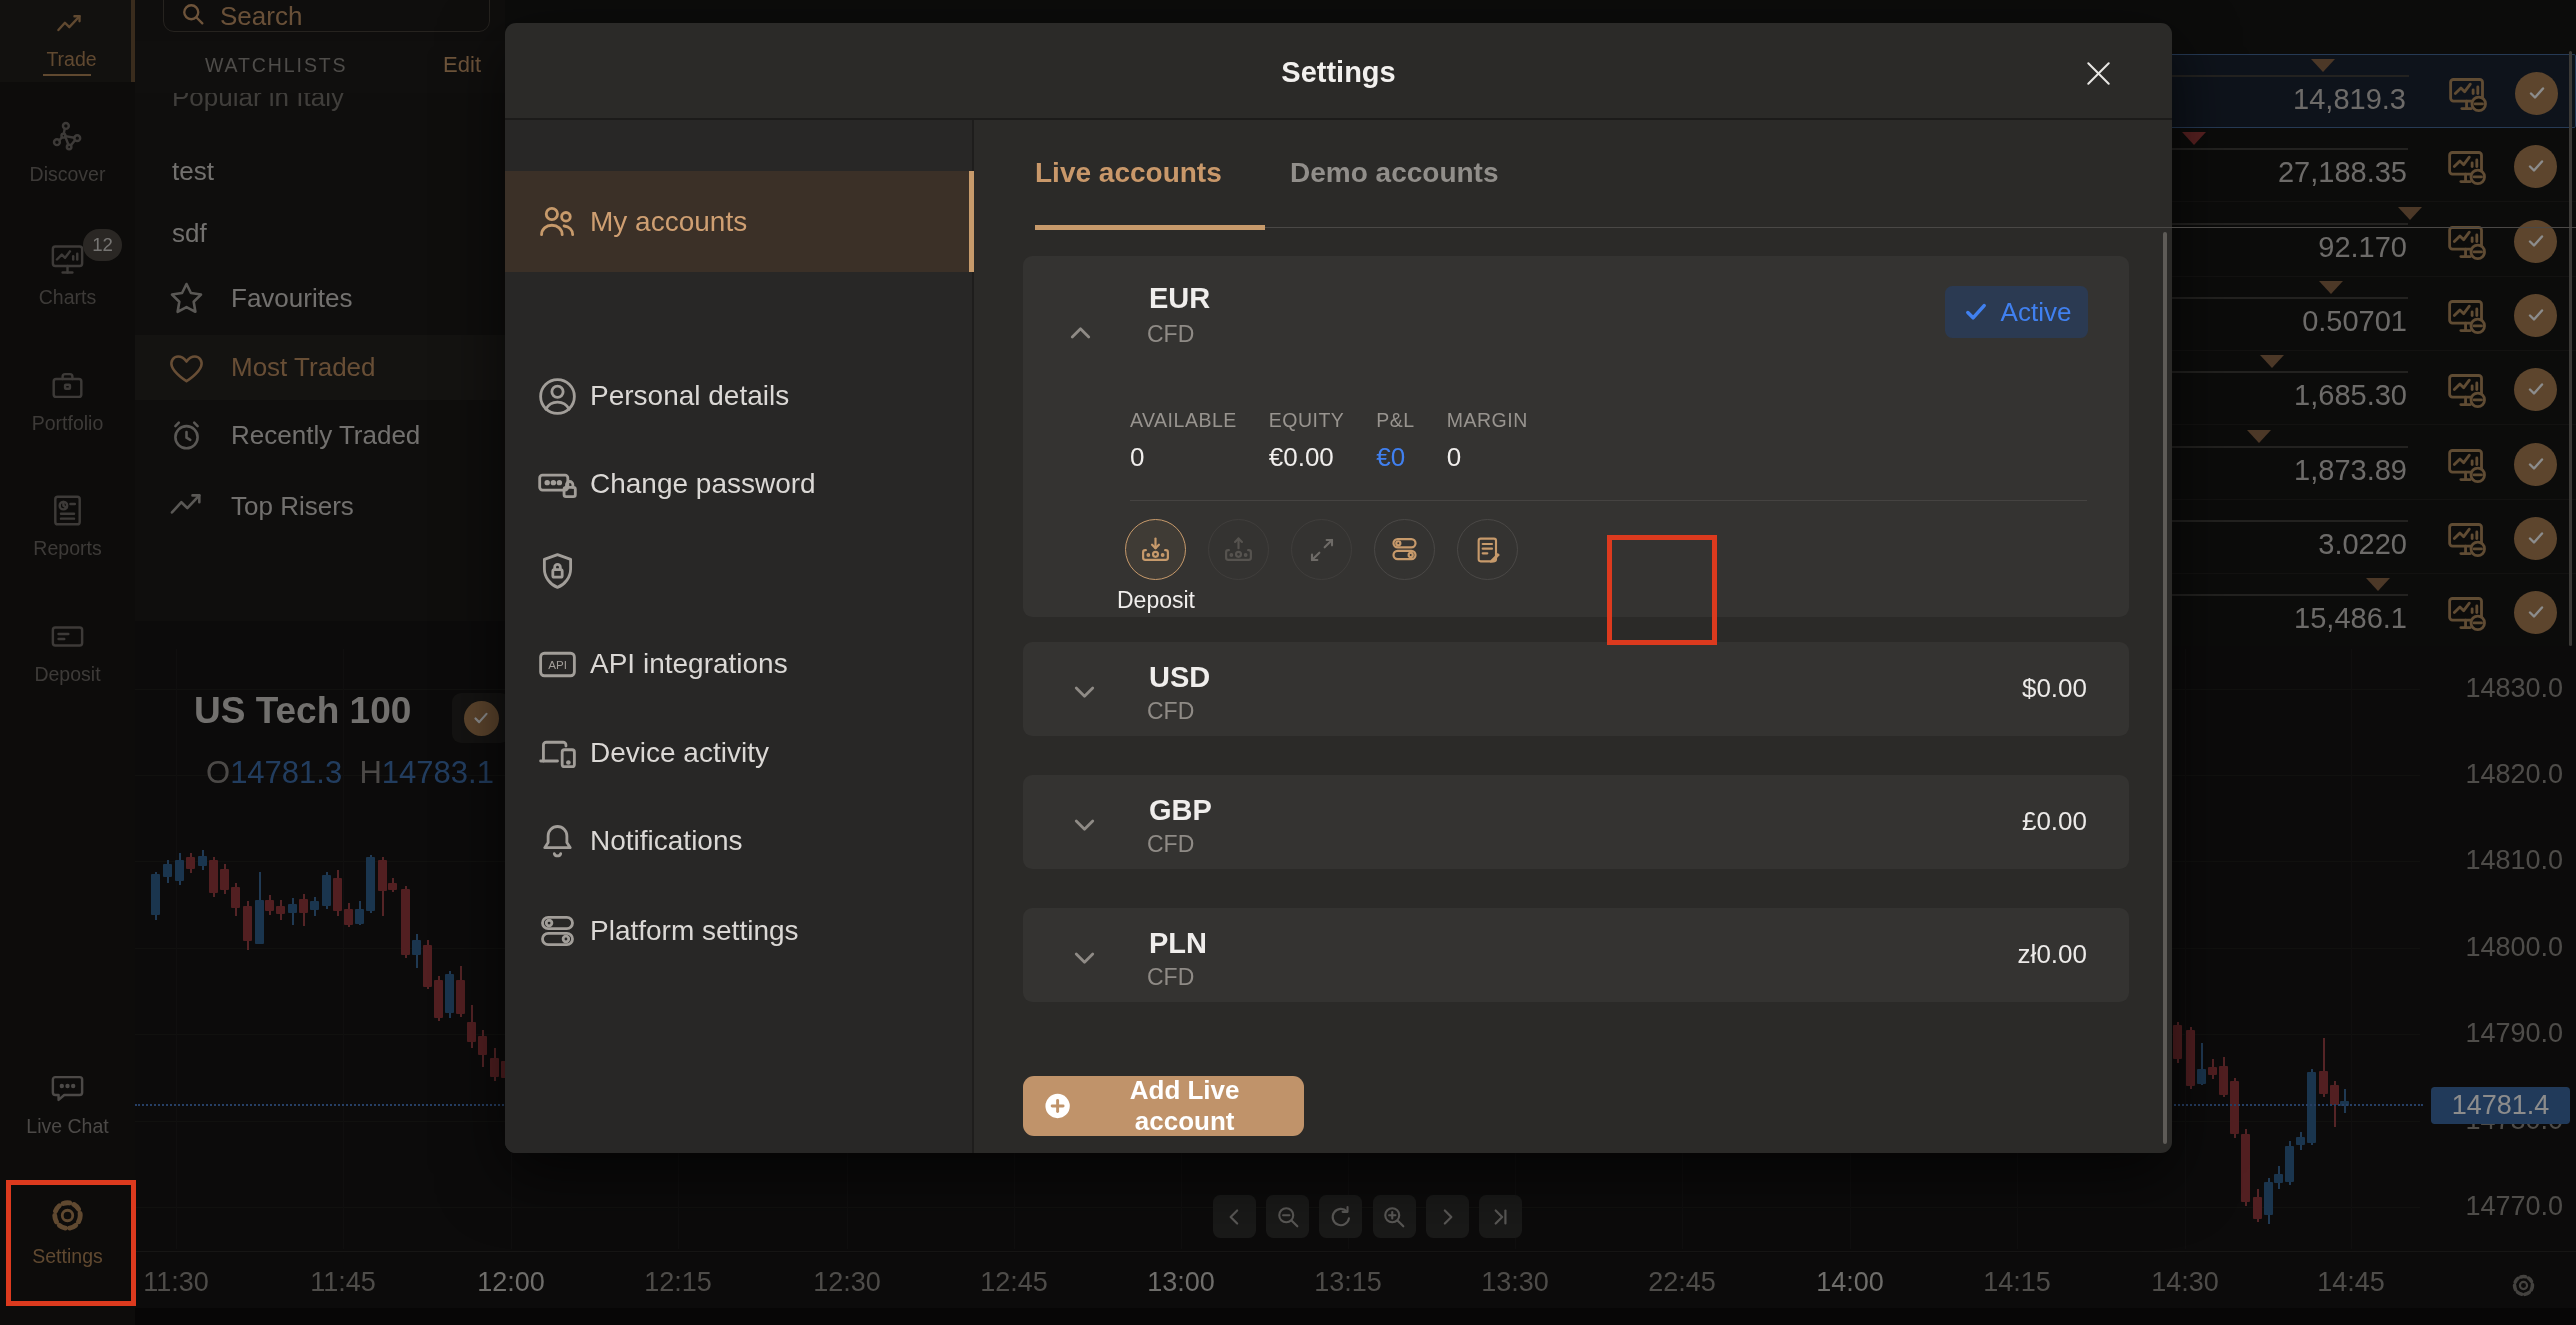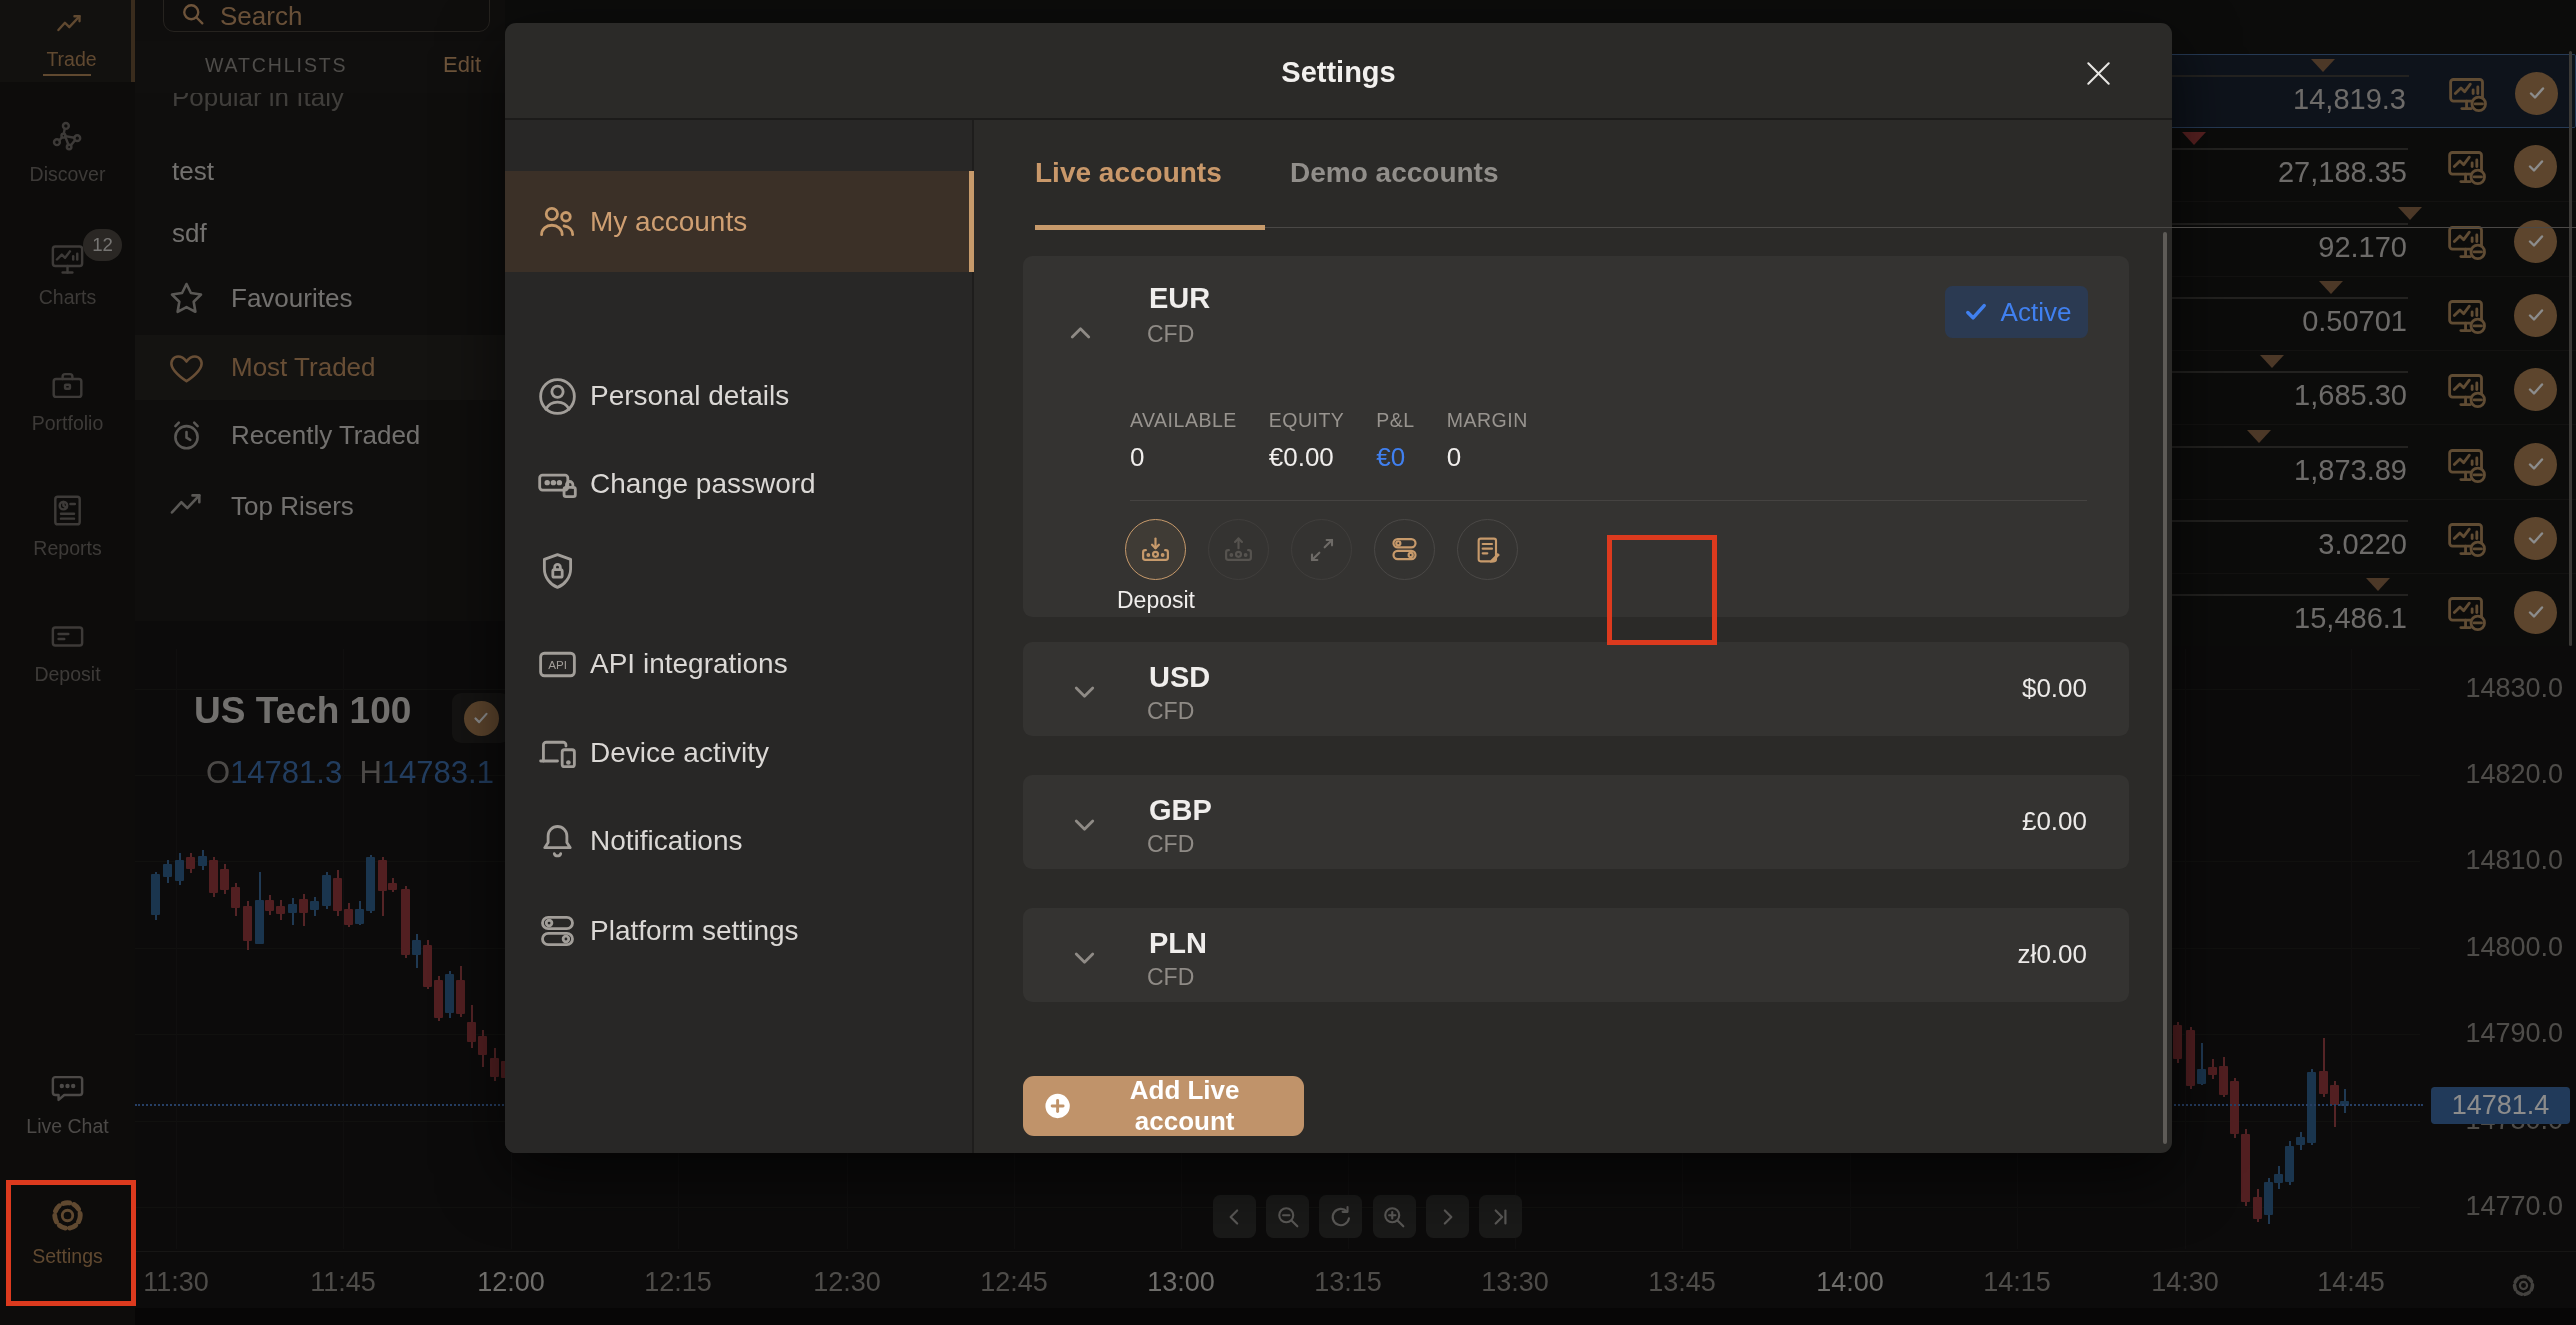--- a/index.html
+++ b/index.html
@@ -212,21 +212,21 @@
         <div class="ttick" style="--x: 1348px;">
           <i class="vgrid"></i>
           <span>13:15</span>
         </div>
         <div class="ttick" style="--x: 1515px;">
           <i class="vgrid"></i>
           <span>13:30</span>
         </div>
         <div class="ttick" style="--x: 1682px;">
           <i class="vgrid"></i>
-          <span>13:45</span>
+          <span>22:45</span>
         </div>
         <div class="ttick major" style="--x: 1850px;">
           <i class="vgrid"></i>
           <span>14:00</span>
         </div>
         <div class="ttick" style="--x: 2017px;">
           <i class="vgrid"></i>
           <span>14:15</span>
         </div>
         <div class="ttick" style="--x: 2185px;">

